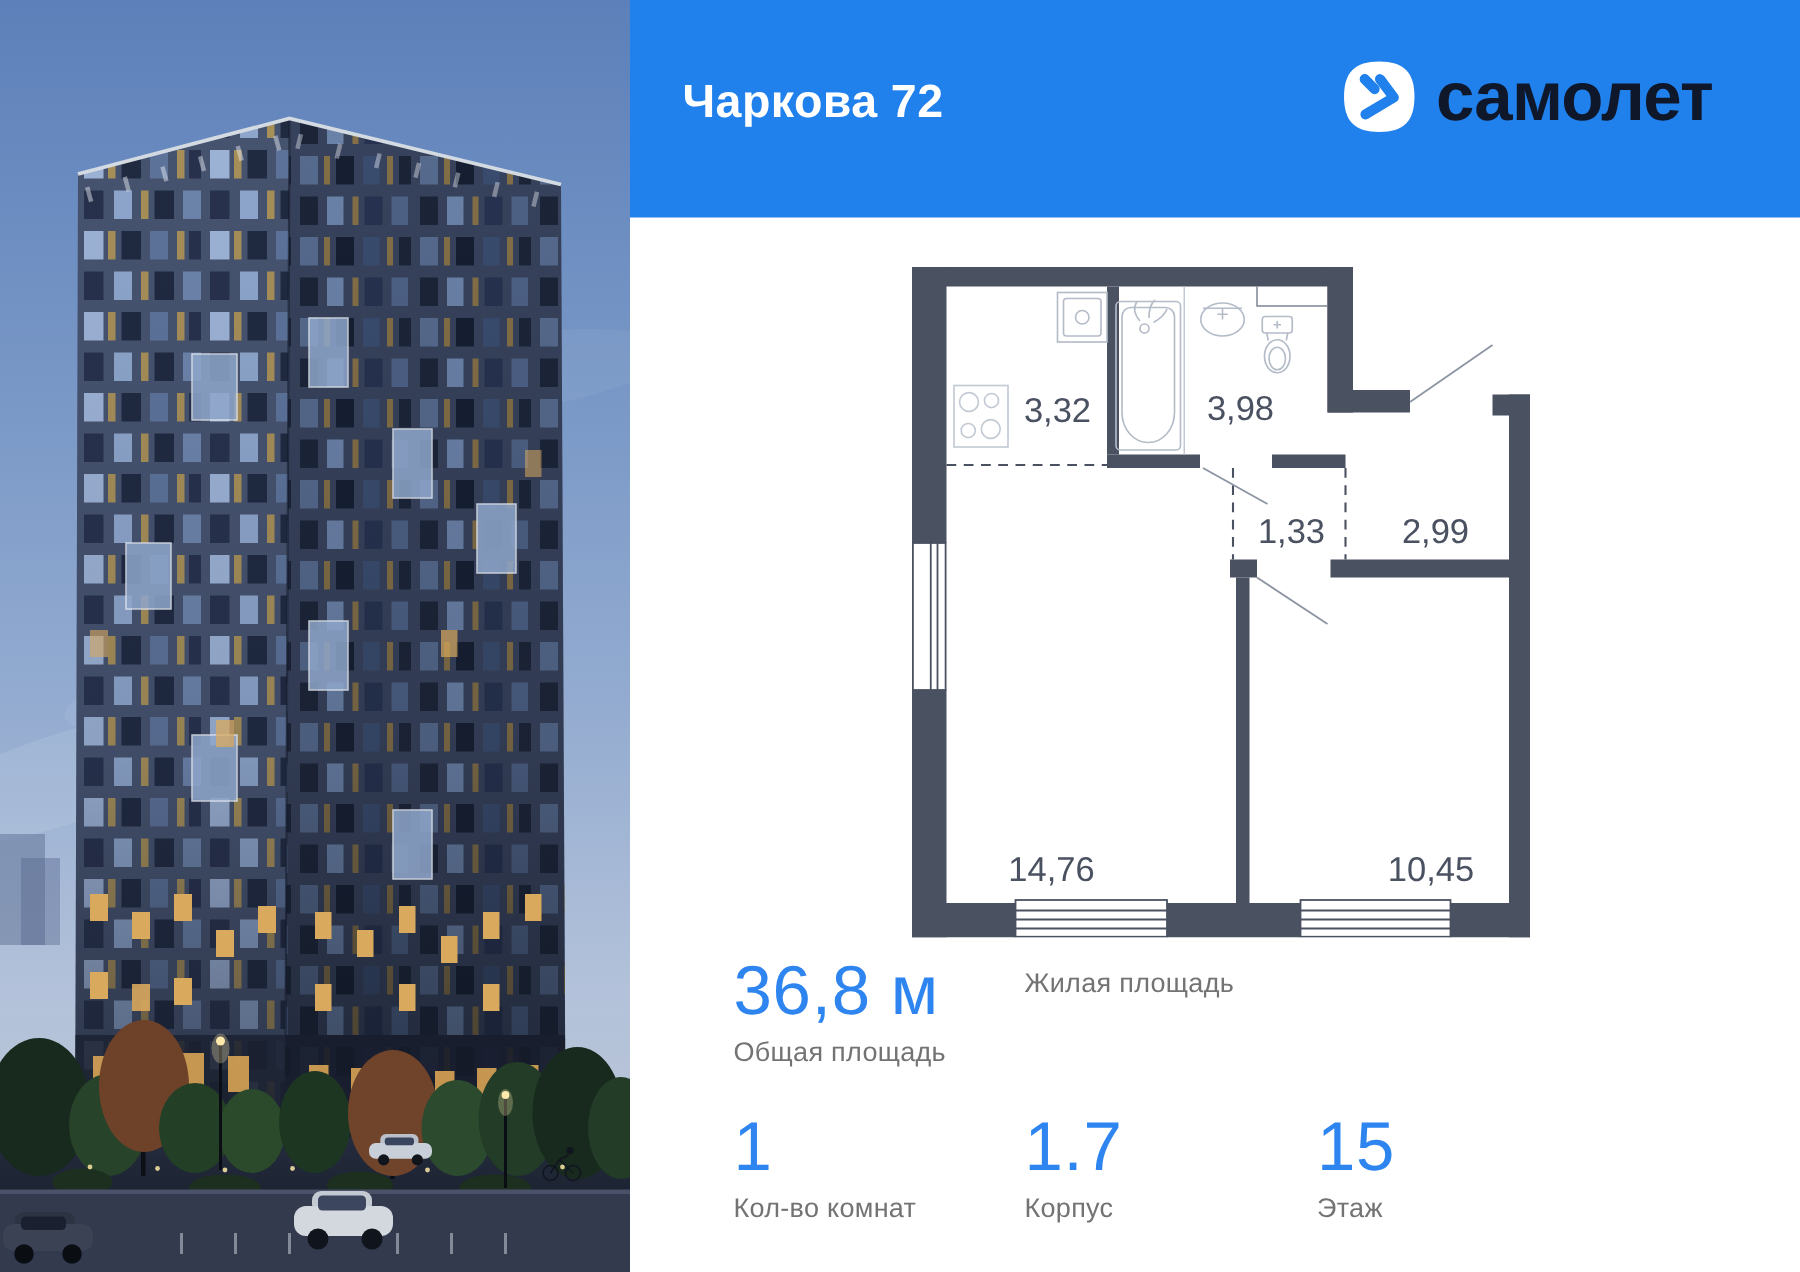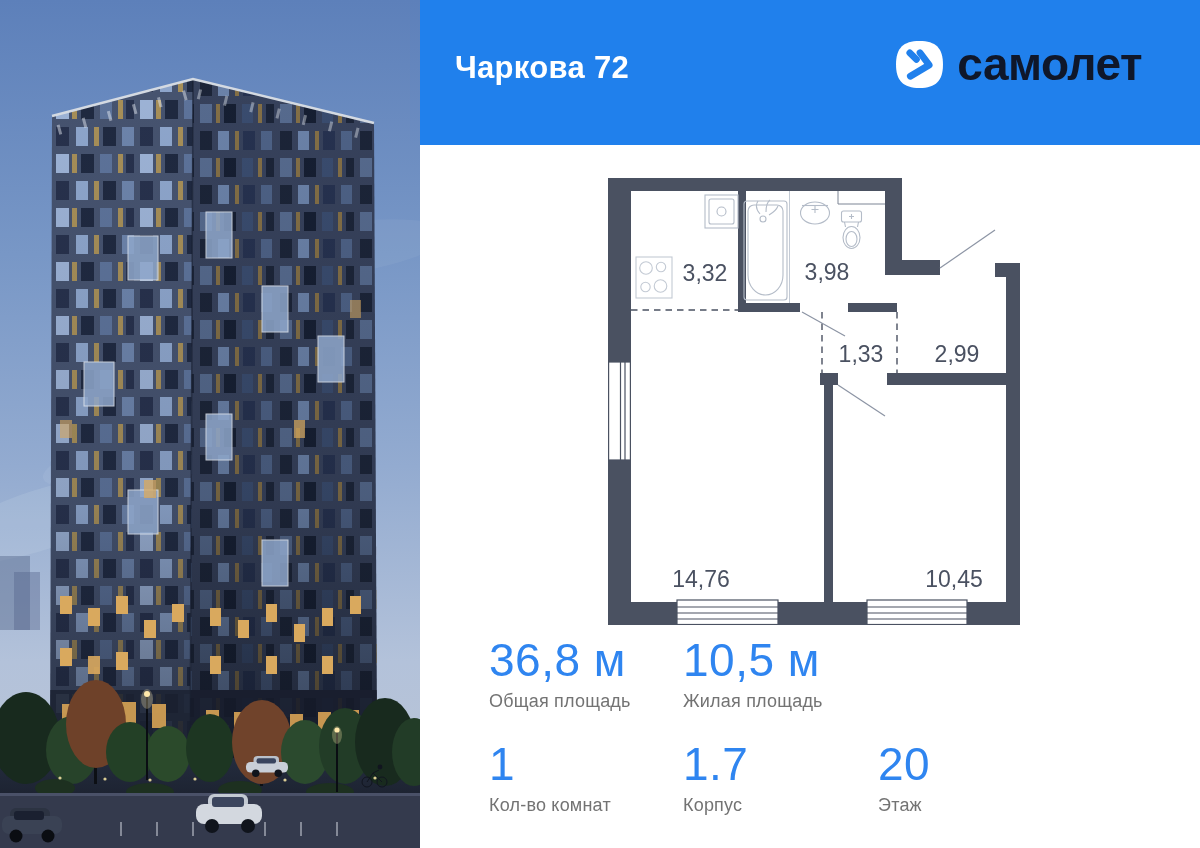--- a/index.html
+++ b/index.html
@@ -343,29 +343,28 @@
       <text x="93" y="409">14,76</text>
       <text x="346" y="409">10,45</text>
     </g>
   </svg>
 
   <div class="stat s1">
     <div class="v">36,8 м</div>
     <div class="l">Общая площадь</div>
   </div>
   <div class="stat s2">
-    <div class="v">10,5 м</div>
     <div class="l">Жилая площадь</div>
   </div>
   <div class="stat s4">
     <div class="v">1</div>
     <div class="l">Кол-во комнат</div>
   </div>
   <div class="stat s5">
     <div class="v">1.7</div>
     <div class="l">Корпус</div>
   </div>
   <div class="stat s6">
-    <div class="v">20</div>
+    <div class="v">15</div>
     <div class="l">Этаж</div>
   </div>
 
 </div>
 
 </body></html>

